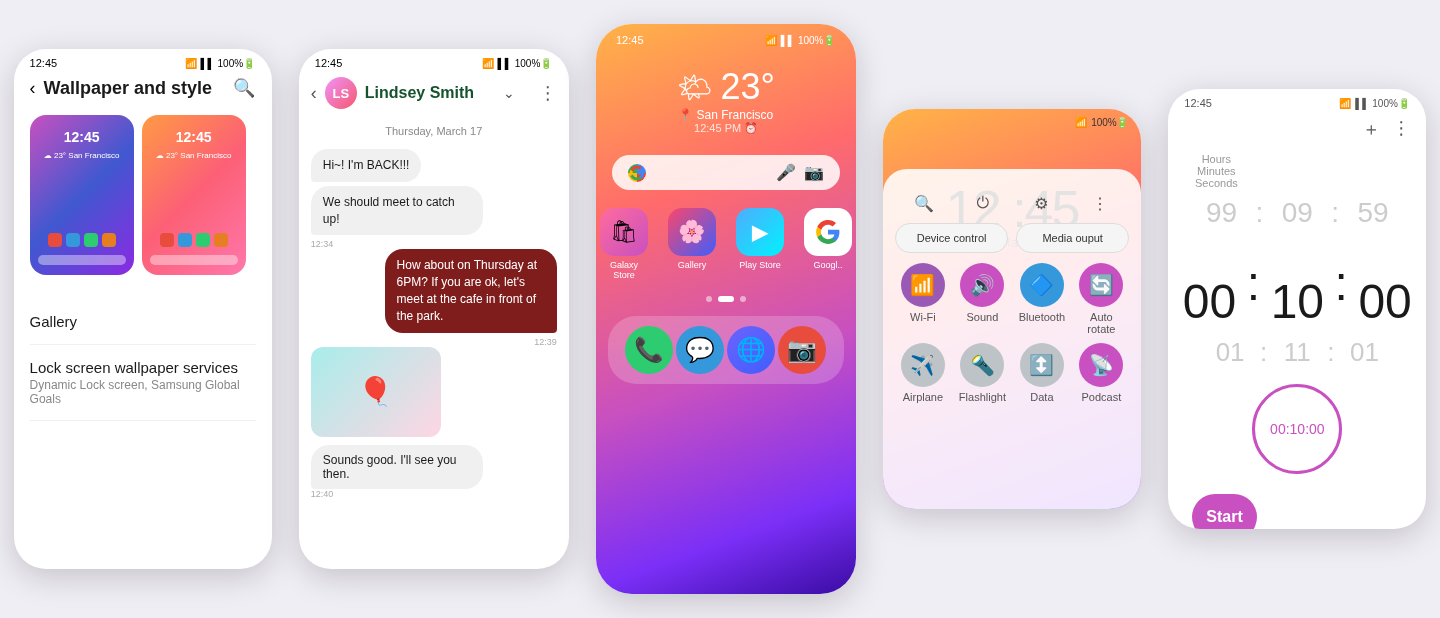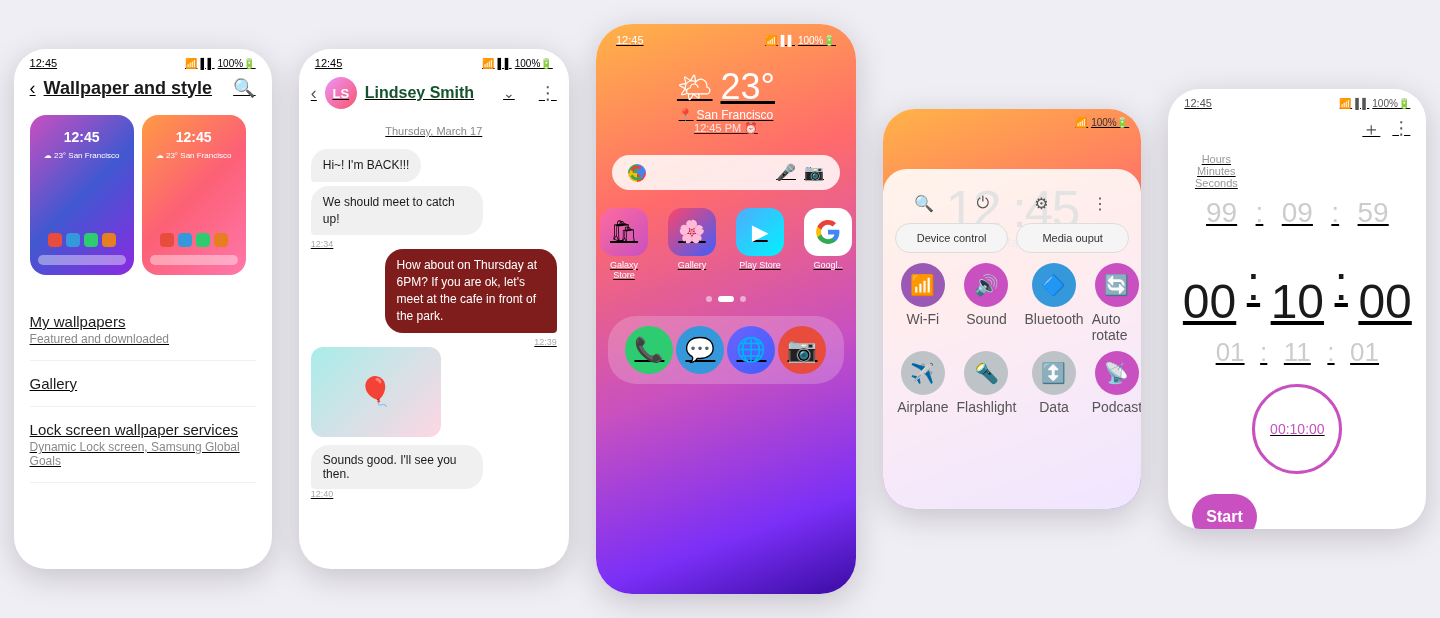--- a/index.html
+++ b/index.html
@@ -14,21 +14,20 @@
       overflow: hidden;
     }
 
     
     .phone-frame {
       background: #fff;
       border-radius: 32px;
       box-shadow: 0 8px 32px rgba(0,0,0,0.18);
       overflow: hidden;
       position: relative;
-      text-decoration: underline;
     }
 
     
     .screen1 {
       width: 258px;
       height: 520px;
       display: flex;
       flex-direction: column;
     }
     .screen1 .status-bar {
@@ -482,23 +481,23 @@
       width: 44px;
       height: 44px;
       border-radius: 50%;
       display: flex;
       align-items: center;
       justify-content: center;
       font-size: 20px;
       color: white;
     }
     .qs-toggle-label {
-      font-size: 14px;
+      font-size: 11px;
       color: #555;
-      text-align: left;
+      text-align: center;
     }
     .toggle-purple { background: #9b59b6; }
     .toggle-pink { background: #c850c0; }
     .toggle-blue { background: #3498db; }
     .toggle-gray { background: #bdc3c7; }
 
     
     .screen5 {
       width: 258px;
       height: 440px;
@@ -664,24 +663,20 @@
       <div class="wp-mini-apps">
         <div class="wp-app-dot" style="background:#e74c3c;"></div>
         <div class="wp-app-dot" style="background:#3498db;"></div>
         <div class="wp-app-dot" style="background:#2ecc71;"></div>
         <div class="wp-app-dot" style="background:#e67e22;"></div>
       </div>
       <div class="wp-mini-search"></div>
     </div>
   </div>
   <div class="screen1-menu">
-    <div class="menu-item">
-      <div class="menu-label">My wallpapers</div>
-      <div class="menu-sub">Featured and downloaded</div>
-    </div>
     <div class="menu-item">
       <div class="menu-label">Gallery</div>
     </div>
     <div class="menu-item">
       <div class="menu-label">Lock screen wallpaper services</div>
       <div class="menu-sub">Dynamic Lock screen, Samsung Global Goals</div>
     </div>
   </div>
 </div>
 

